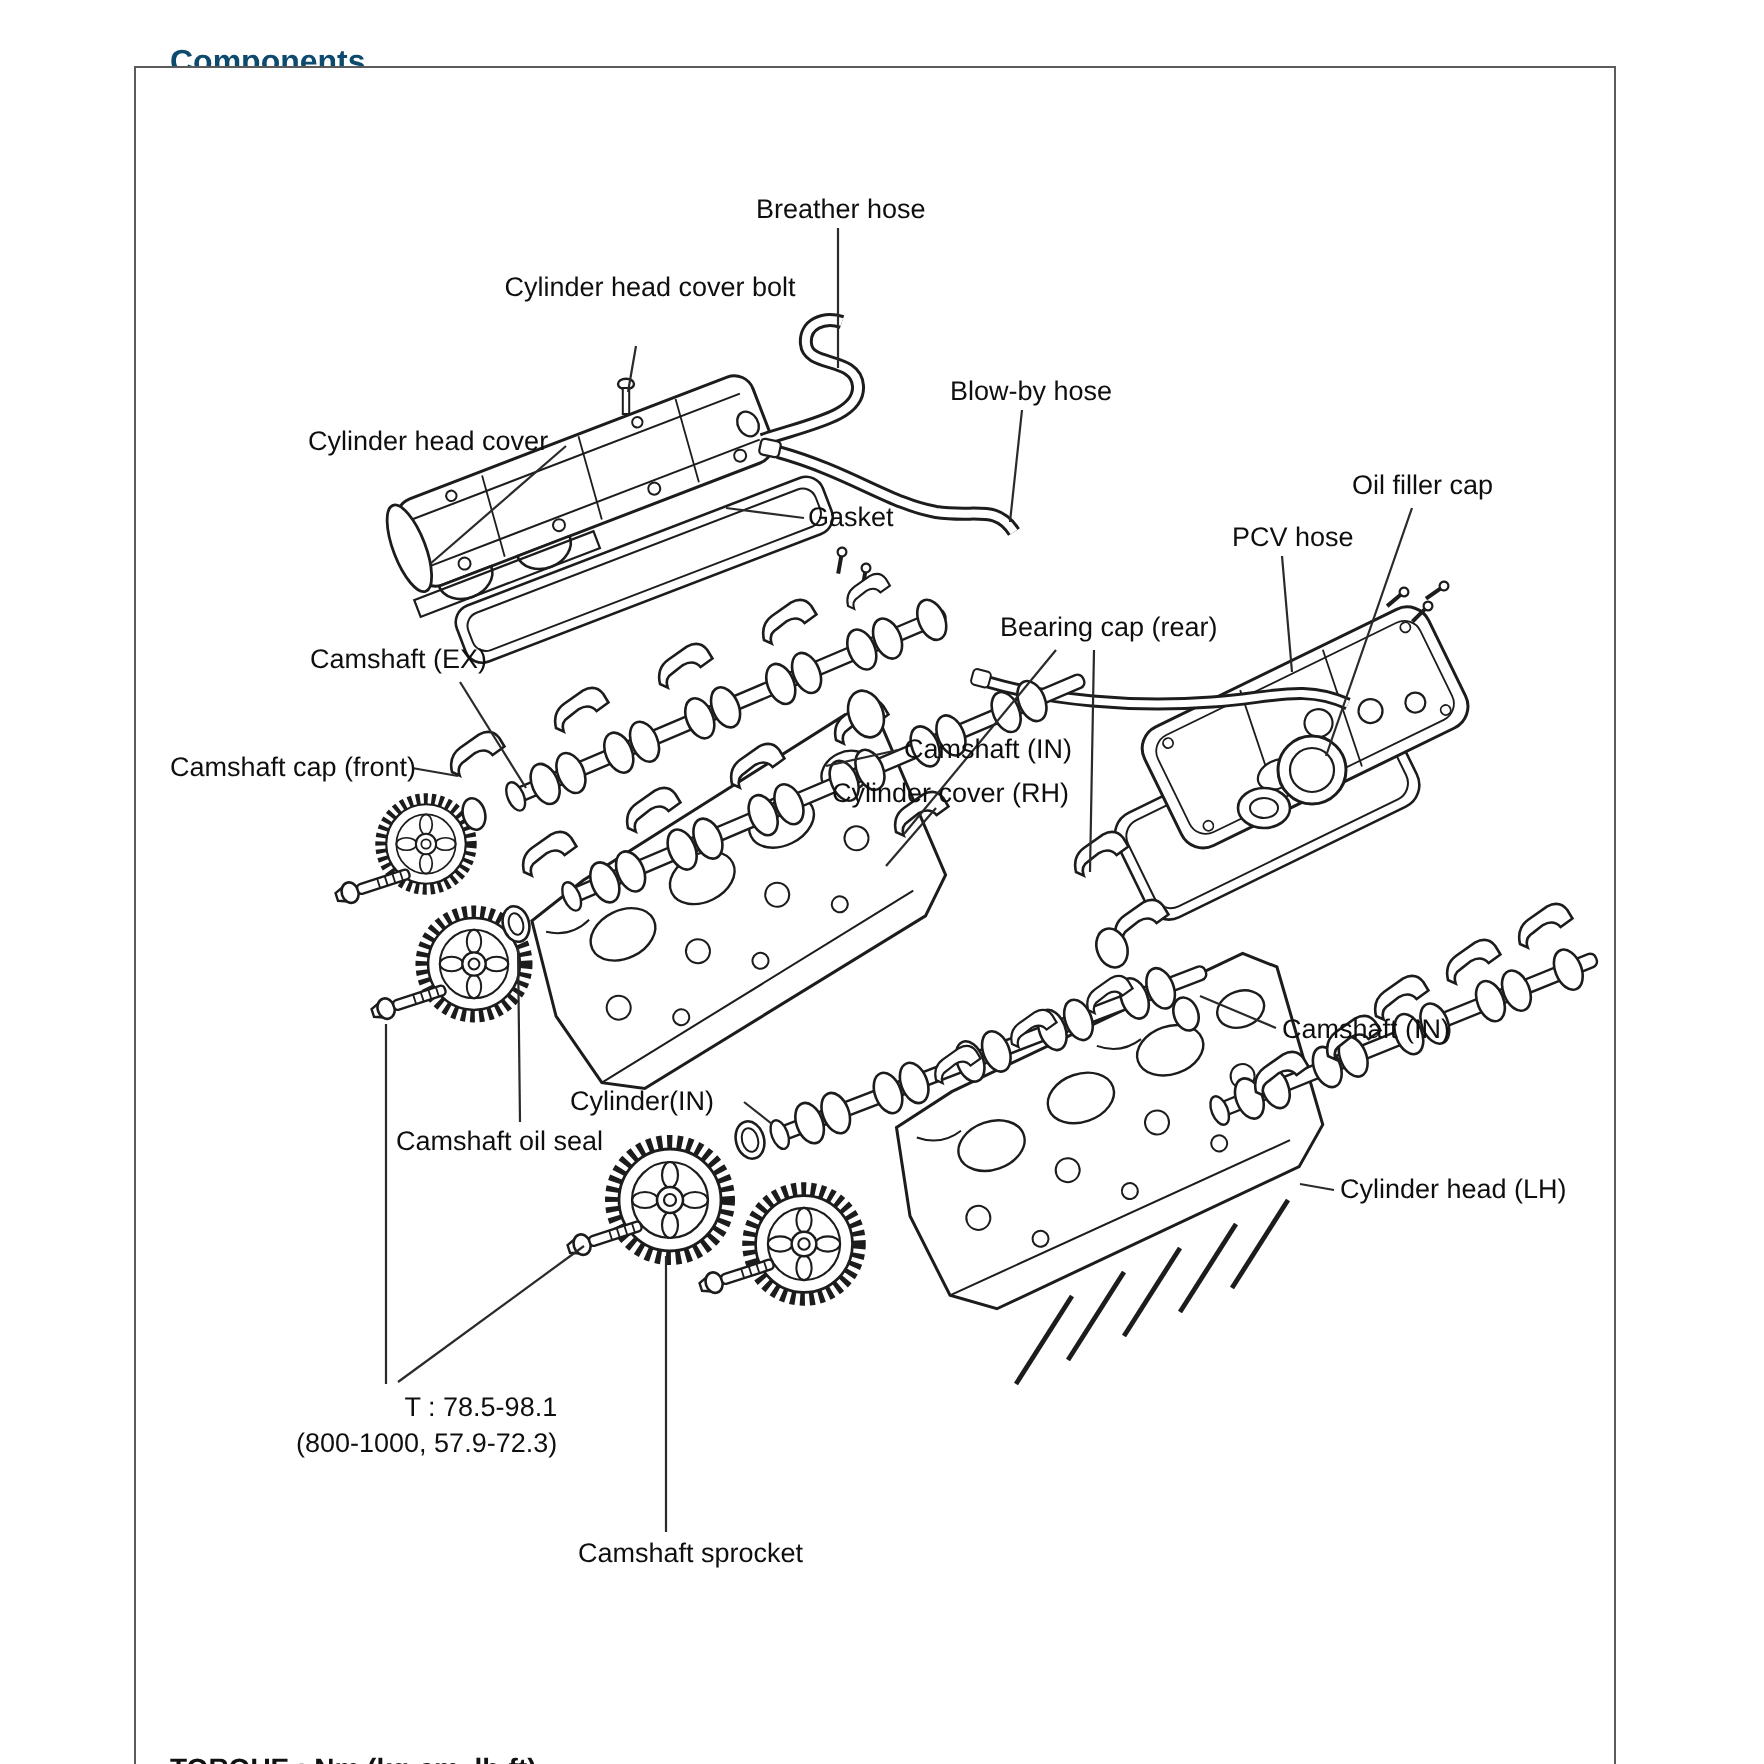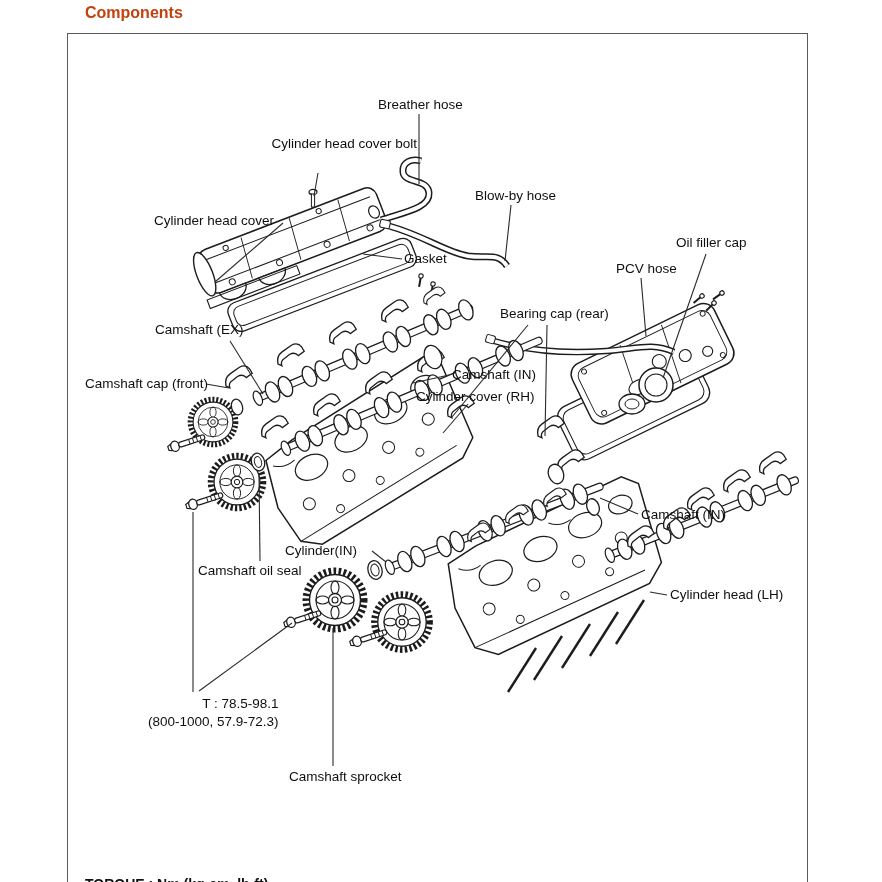--- a/index.html
+++ b/index.html
@@ -1,23 +1,23 @@
 <!DOCTYPE html>
 <html><head>
 <meta charset="utf-8">
 <style>
   html,body{margin:0;padding:0;background:#fff;}
   #stage{position:relative;width:882px;height:882px;background:#fff;overflow:hidden;
          font-family:"Liberation Sans", sans-serif;}
   #frame{position:absolute;left:67px;top:33px;width:739px;height:870px;
          border:1.5px solid #5b5b5b;background:#fff;}
-  #title{position:absolute;left:85px;top:4px;font-size:16px;font-weight:bold;color:#c2410c;}
+  #title{position:absolute;left:85px;top:23px;font-size:16px;font-weight:bold;color:#0c4a6e;}
   svg.diagram{position:absolute;left:0;top:0;}
   .lbl{position:absolute;font-size:13.5px;color:#0f0f0f;white-space:nowrap;line-height:1.35;text-align:right;}
-  .lbl.center{}
+  .lbl.center{text-align:center;}
   .note{position:absolute;left:85px;top:876px;font-size:14px;font-weight:bold;color:#111;}
 </style>
 </head>
 <body>
 
 <div id="stage">
   <div id="title">Components</div>
   <div id="frame"></div>
 
   <svg class="diagram" width="882" height="882" viewBox="0 0 882 882">

